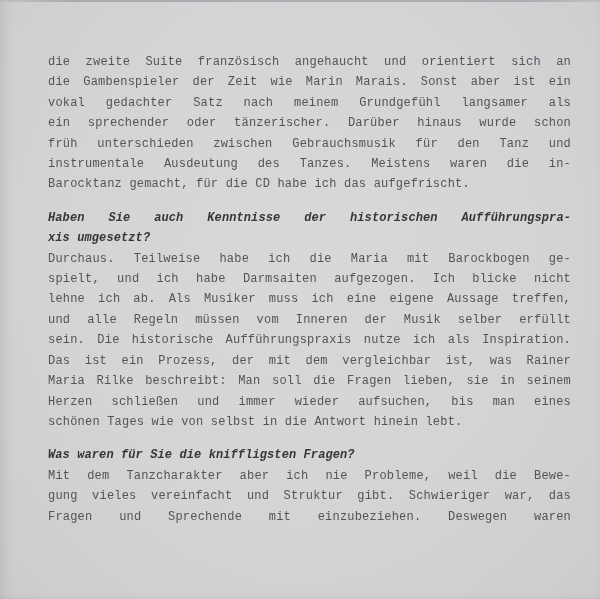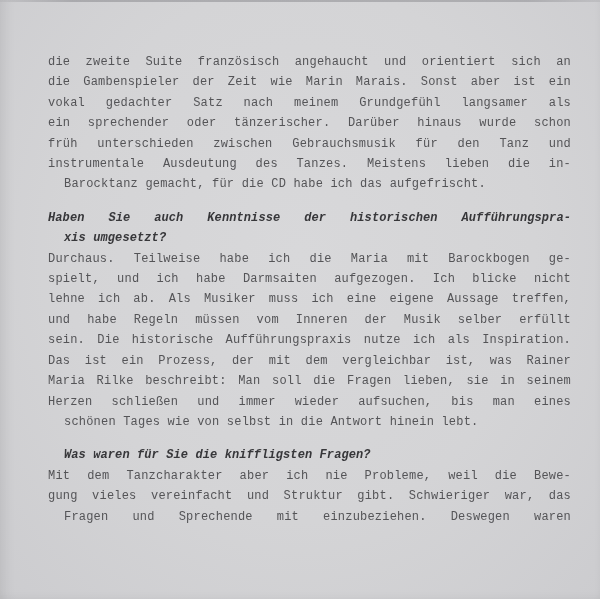--- a/index.html
+++ b/index.html
@@ -50,47 +50,47 @@
     margin-top: 13px;
     font-weight: bold;
     font-style: italic;
     color: var(--heading-text);
     letter-spacing: 0.1px;
   }
   .line {
     text-align: justify;
     text-align-last: justify;
   }
-  .block .line:last-child { text-align-last: left; margin-left: 16px; }
+  .block .line:last-child { text-align-last: left; }
   .block.justify-last .line:last-child { text-align-last: justify; }
 </style>
 </head>
 <body>
 
 <div class="page">
   <div class="top-edge"></div>
   <div class="text-block">
       <div class="block answer">
         <div class="line">die zweite Suite französisch angehaucht und orientiert sich an</div>
         <div class="line">die Gambenspieler der Zeit wie Marin Marais. Sonst aber ist ein</div>
         <div class="line">vokal gedachter Satz nach meinem Grundgefühl langsamer als</div>
         <div class="line">ein sprechender oder tänzerischer. Darüber hinaus wurde schon</div>
         <div class="line">früh unterschieden zwischen Gebrauchsmusik für den Tanz und</div>
-        <div class="line">instrumentale Ausdeutung des Tanzes. Meistens lieben die in-</div>
+        <div class="line">instrumentale Ausdeutung des Tanzes. Meistens waren die in-</div>
         <div class="line">Barocktanz gemacht, für die CD habe ich das aufgefrischt.</div>
       </div>
       <div class="block question">
         <div class="line">Haben Sie auch Kenntnisse der historischen Aufführungspra-</div>
         <div class="line">xis umgesetzt?</div>
       </div>
       <div class="block answer">
         <div class="line">Durchaus. Teilweise habe ich die Maria mit Barockbogen ge-</div>
         <div class="line">spielt, und ich habe Darmsaiten aufgezogen. Ich blicke nicht</div>
         <div class="line">lehne ich ab. Als Musiker muss ich eine eigene Aussage treffen,</div>
-        <div class="line">und habe Regeln müssen vom Inneren der Musik selber erfüllt</div>
+        <div class="line">und alle Regeln müssen vom Inneren der Musik selber erfüllt</div>
         <div class="line">sein. Die historische Aufführungspraxis nutze ich als Inspiration.</div>
         <div class="line">Das ist ein Prozess, der mit dem vergleichbar ist, was Rainer</div>
         <div class="line">Maria Rilke beschreibt: Man soll die Fragen lieben, sie in seinem</div>
         <div class="line">Herzen schließen und immer wieder aufsuchen, bis man eines</div>
         <div class="line">schönen Tages wie von selbst in die Antwort hinein lebt.</div>
       </div>
       <div class="block question">
         <div class="line">Was waren für Sie die kniffligsten Fragen?</div>
       </div>
       <div class="block answer justify-last">

